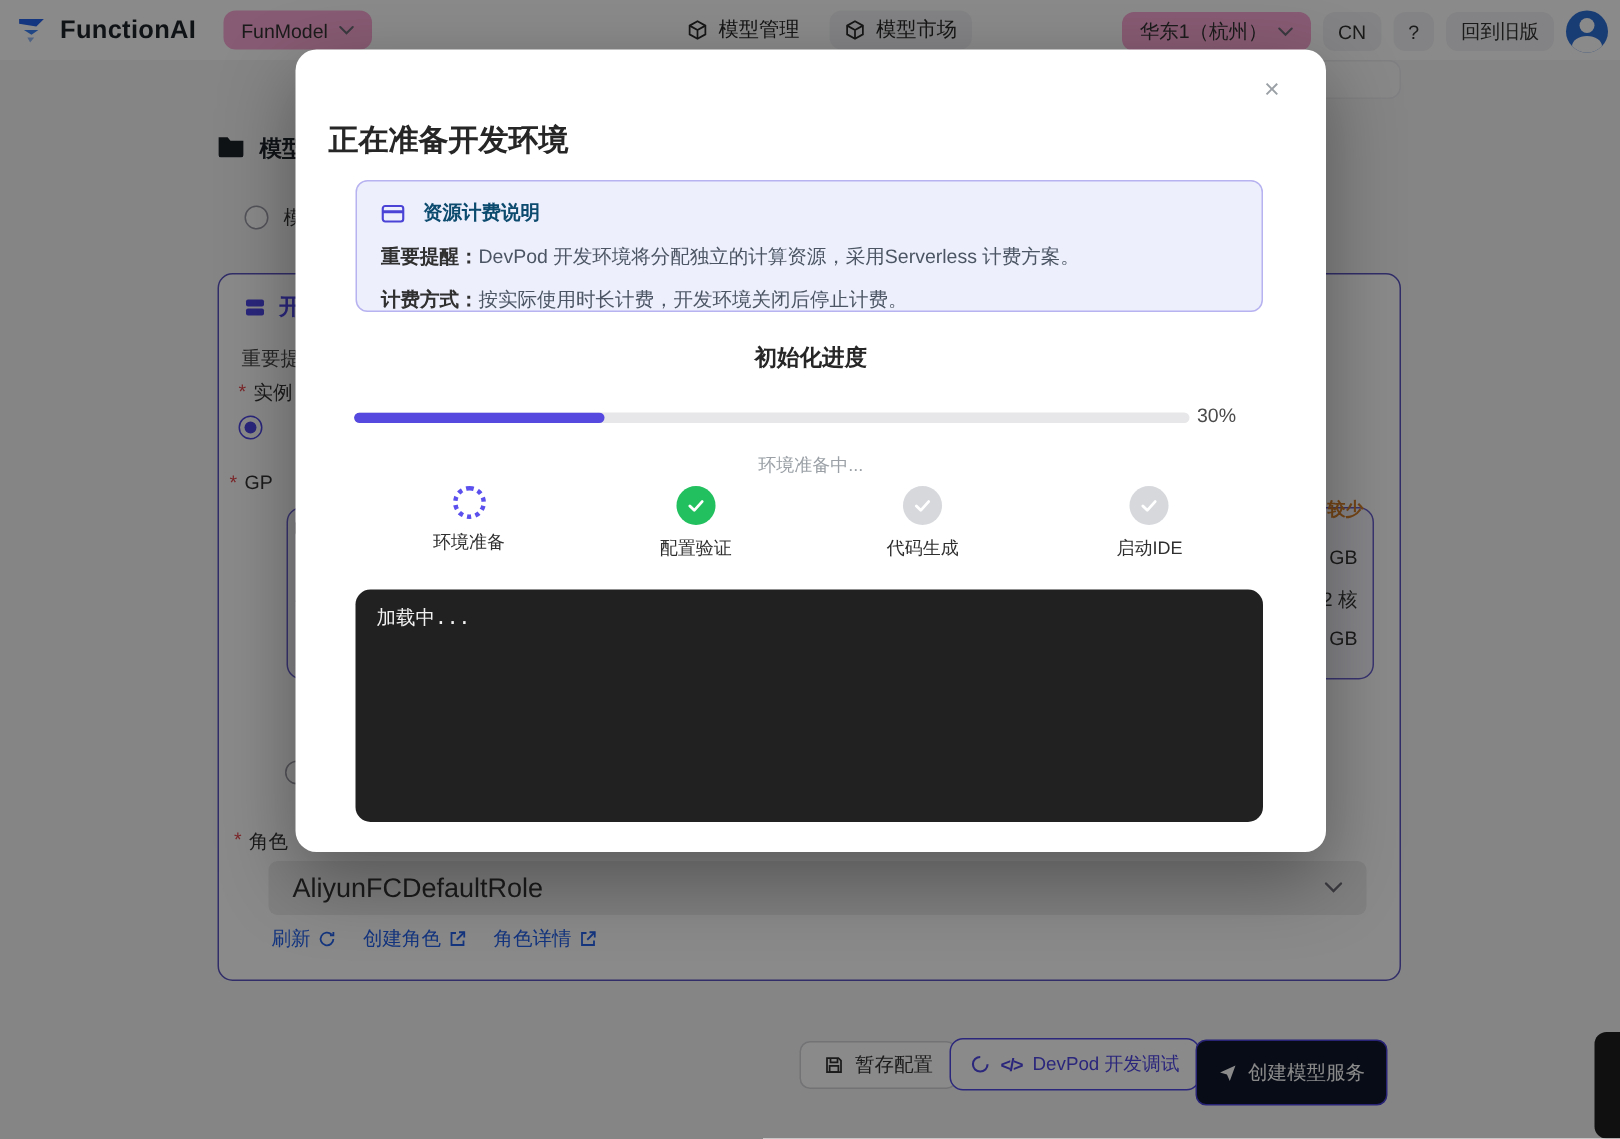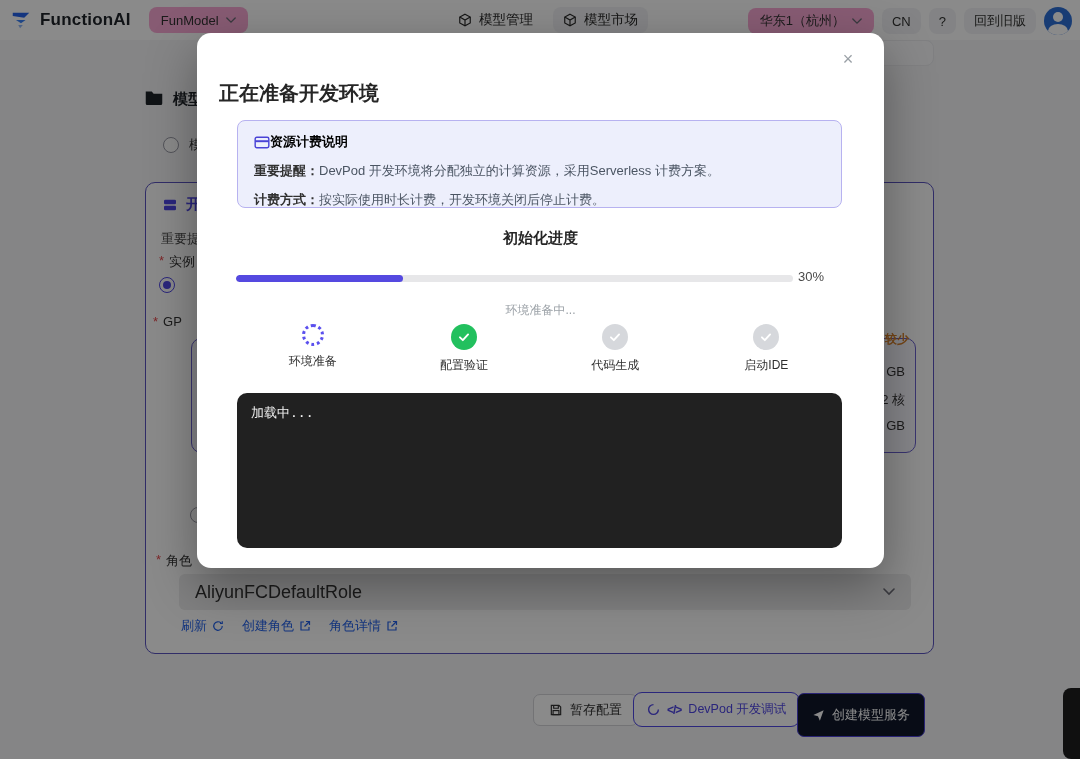--- a/index.html
+++ b/index.html
@@ -77,21 +77,21 @@
 
   
   .overlay { position:absolute; inset:0; background:rgba(0,0,0,0.46); }
   .modal { position:absolute; left:197px; top:33px; width:687px; height:535px; background:#fff;
            border-radius:14px; box-shadow:0 18px 50px rgba(0,0,0,.35); }
   .modal-title { position:absolute; left:22px; top:47px; font-size:20px; font-weight:bold; color:#262626; }
   .modal-close { position:absolute; right:24px; top:14px; font-size:18px; color:#9aa0a6; cursor:pointer;
                  width:24px; height:24px; display:flex; align-items:center; justify-content:center; }
   .billing-box { position:absolute; left:40px; top:87px; width:605px; height:88px; background:#edeffc;
                  border:1px solid #b7b2f0; border-radius:8px; padding:12px 16px; }
-  .billing-title { display:flex; align-items:center; gap:0; color:#000000; font-size:13px; font-weight:bold; }
+  .billing-title { display:flex; align-items:center; gap:12px; color:#0c4a6e; font-size:13px; font-weight:bold; }
   .billing-line { margin-top:11px; font-size:13px; color:#4b5563; }
   .billing-line b { color:#303030; }
   .progress-title { position:absolute; left:0; top:196px; width:100%; text-align:center;
                     font-size:15px; font-weight:bold; color:#262626; }
   .progress-track { position:absolute; left:39px; top:242px; width:557px; height:7px; background:#e7e7e9;
                     border-radius:4px; overflow:hidden; }
   .progress-fill { height:100%; background:#5549e0; border-radius:4px; width:0; }
   .progress-pct { position:absolute; left:601px; top:236px; font-size:13px; color:#4a4a4a; }
   .progress-status { position:absolute; left:0; top:269px; width:100%; text-align:center;
                      font-size:12px; color:#9aa0a6; }

